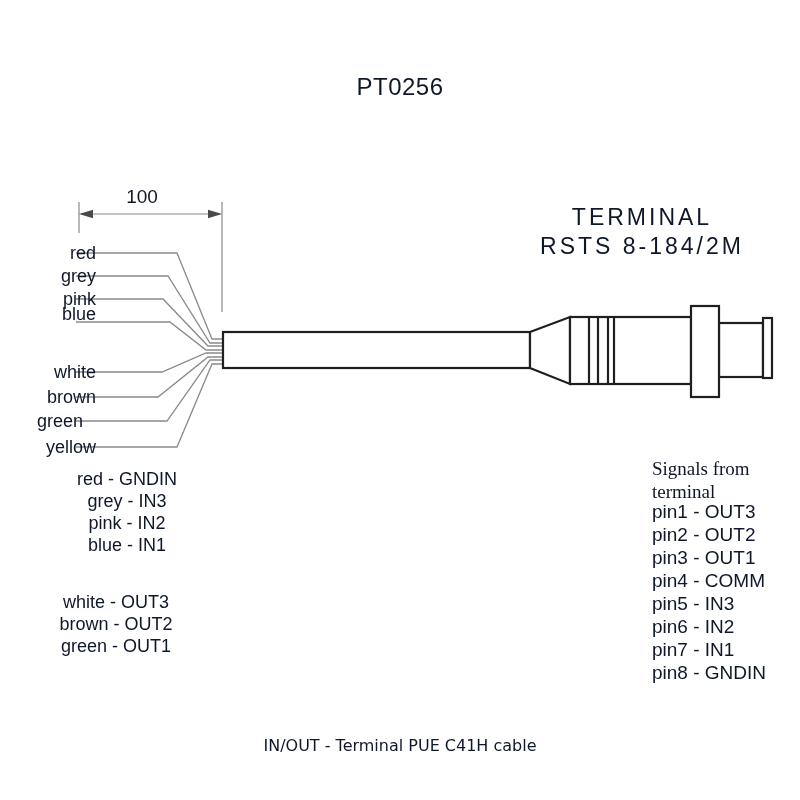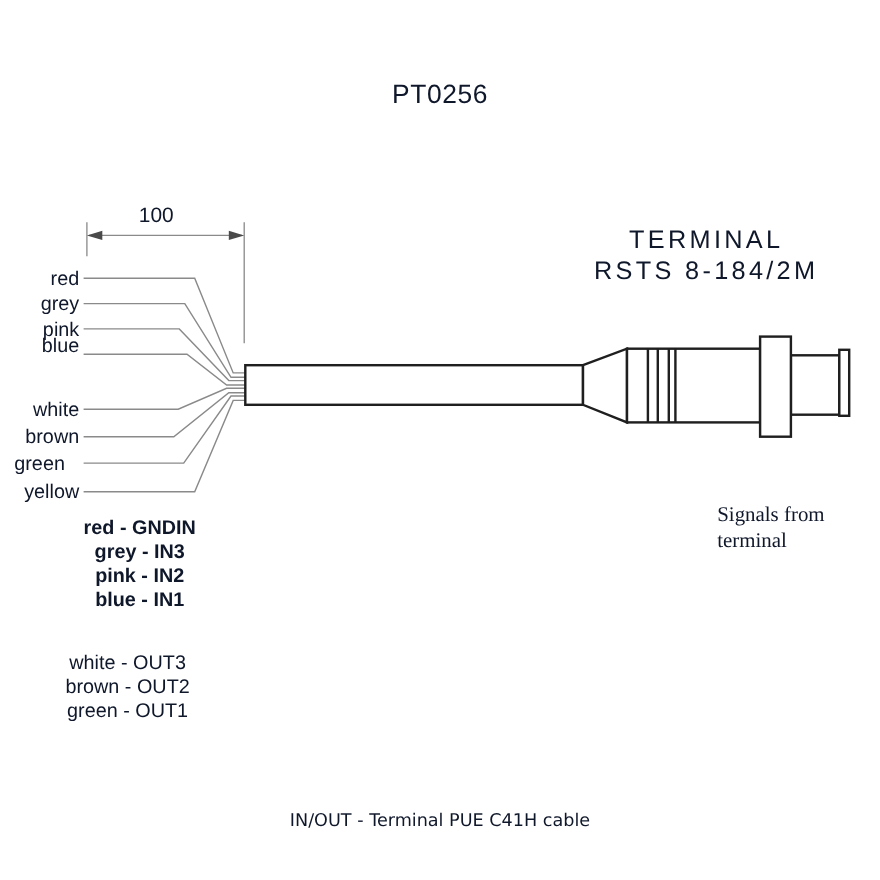--- a/index.html
+++ b/index.html
@@ -39,37 +39,38 @@
     text-align: center;
     font-size: 23px;
     letter-spacing: 3px;
     line-height: 29px;
   }
   .wire-label {
     left: 0; width: 72px;
     text-align: right;
     font-size: 18px;
     line-height: 20px;
+    padding-left: 24px;
   }
   .wl-red    { top: 243px; }
   .wl-grey   { top: 266px; }
   .wl-pink   { top: 289px; }
   .wl-blue   { top: 304px; }
   .wl-white  { top: 362px; }
   .wl-brown  { top: 387px; }
   .wl-green  { top: 411px; text-align: center; }
   .wl-yellow { top: 437px; }
 
   .signal-group {
     font-size: 18px;
     line-height: 22px;
     text-align: center;
     width: 200px;
   }
-  .sg-inputs  { left: 27px; top: 468px; font-weight: bold; }
+  .sg-inputs  { left: 27px; top: 468px; }
   .sg-outputs { left: 16px; top: 591px; }
 
   .terminal-signals {
     left: 652px;
     font-size: 19px;
     line-height: 23px;
     text-align: left;
     width: 145px;
   }
   .ts-heading { top: 457px; font-family: Liberation Serif, serif; }
@@ -151,16 +152,26 @@
     <div>white - OUT3</div>
     <div>brown - OUT2</div>
     <div>green - OUT1</div>
   </div>
 
   <div class="abs terminal-signals ts-heading">
     <div>Signals from</div>
     <div>terminal</div>
   </div>
 
+  <div class="abs terminal-signals ts-pins">
+    <div>pin1 - OUT3</div>
+    <div>pin2 - OUT2</div>
+    <div>pin3 - OUT1</div>
+    <div>pin4 - COMM</div>
+    <div>pin5 - IN3</div>
+    <div>pin6 - IN2</div>
+    <div>pin7 - IN1</div>
+    <div>pin8 - GNDIN</div>
+  </div>
 
   <div class="abs caption">IN/OUT - Terminal PUE C41H cable</div>
 
 </div>
 
 </body></html>

